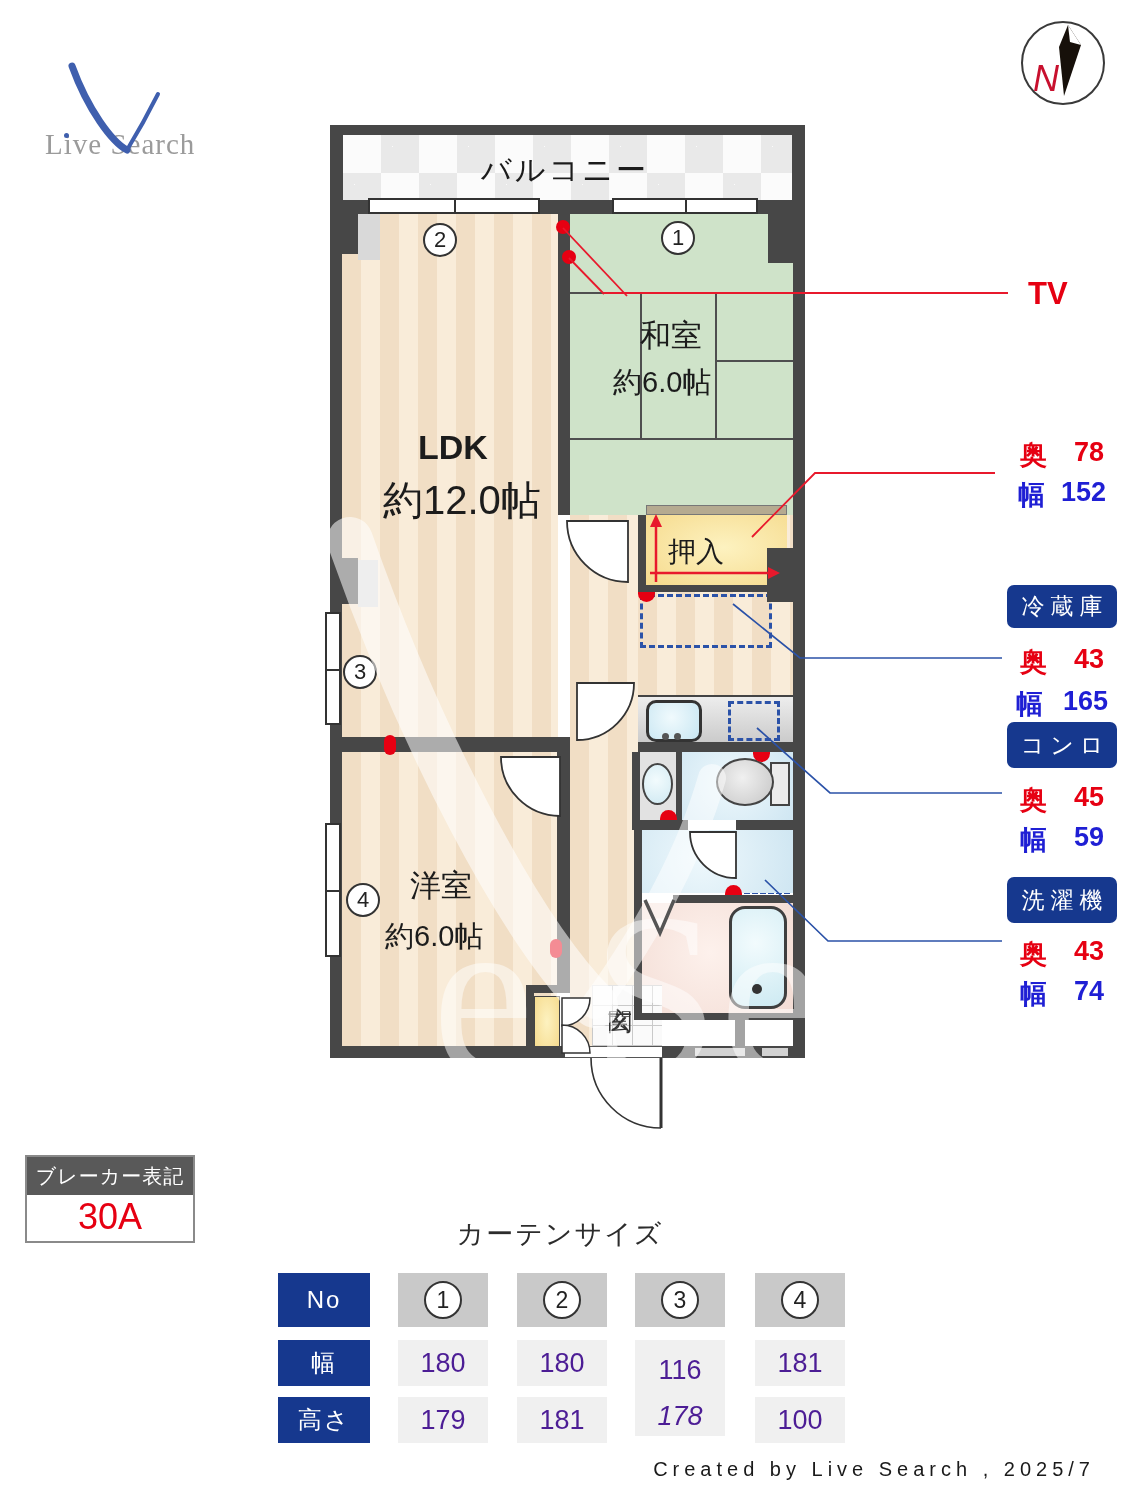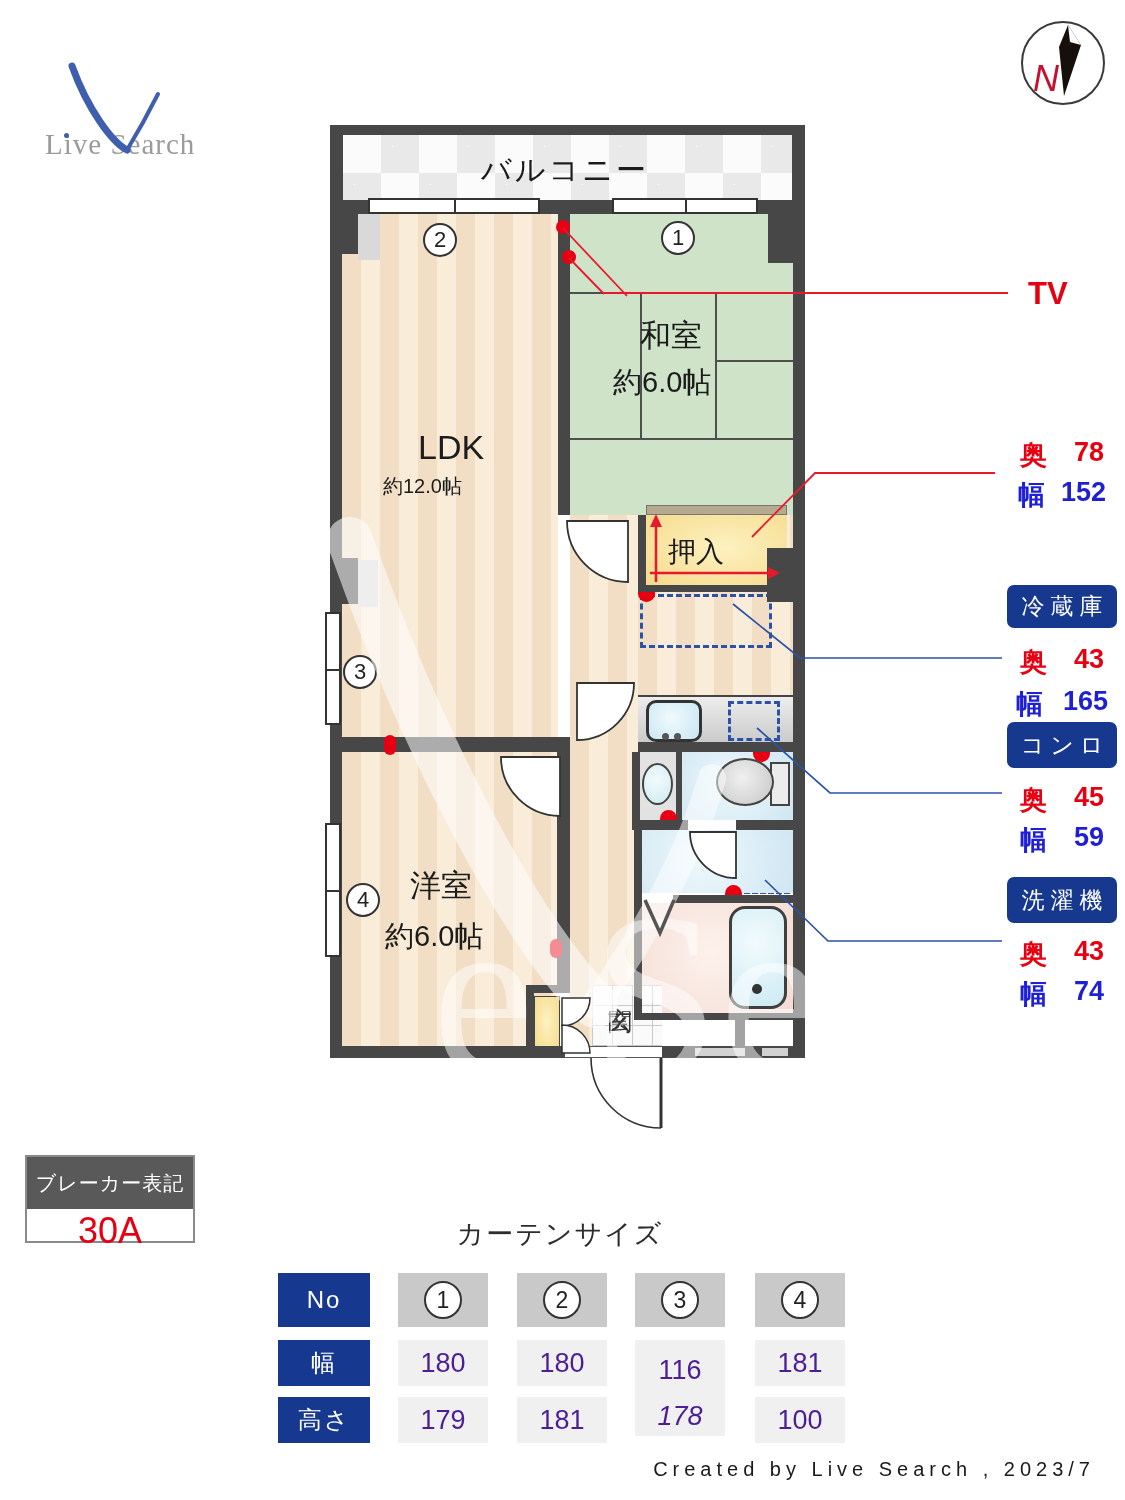--- a/index.html
+++ b/index.html
@@ -137,22 +137,22 @@
   </div>
   <div class="win" style="left:325px;top:612px;width:16px;height:113px;">
     <div style="position:absolute;left:0;top:55px;width:12px;height:2px;background:#333;"></div>
   </div>
   <div class="win" style="left:325px;top:823px;width:16px;height:134px;">
     <div style="position:absolute;left:0;top:65px;width:12px;height:2px;background:#333;"></div>
   </div>
 
   <div class="roomname" style="left:640px;top:315px;font-size:31px;">和室</div>
   <div class="roomname" style="left:613px;top:363px;font-size:29px;">約6.0帖</div>
-  <div class="roomname" style="left:418px;top:428px;font-size:34px;">LDK</div>
-  <div class="roomname" style="left:383px;top:473px;font-size:20px;">約12.0帖</div>
+  <div class="roomname" style="left:418px;top:428px;font-size:34px;font-weight:bold;">LDK</div>
+  <div class="roomname" style="left:383px;top:473px;font-size:40px;">約12.0帖</div>
   <div class="roomname" style="left:410px;top:865px;font-size:31px;">洋室</div>
   <div class="roomname" style="left:385px;top:917px;font-size:29px;">約6.0帖</div>
 
   <div class="circ" style="left:661px;top:221px;">
       <span>1</span>
     </div>
   <div class="circ" style="left:423px;top:223px;">
       <span>2</span>
     </div>
   <div class="circ" style="left:343px;top:655px;">
@@ -261,21 +261,21 @@
   <div class="dimrow" style="left:1020px;top:936px;width:84px;">
     <span class="red">奥</span>
     <span class="red">43</span>
   </div>
   <div class="dimrow" style="left:1020px;top:976px;width:84px;">
     <span class="blue">幅</span>
     <span class="blue">74</span>
   </div>
 
   <div class="abs" style="left:25px;top:1155px;width:170px;height:88px;border:2px solid #8a8a8a;box-sizing:border-box;background:#fff;">
-    <div style="height:52px;background:#595959;color:#fff;font-size:20px;display:flex;align-items:center;justify-content:center;letter-spacing:1px;">ブレーカー表記</div>
+    <div style="height:38px;background:#595959;color:#fff;font-size:20px;display:flex;align-items:center;justify-content:center;letter-spacing:1px;">ブレーカー表記</div>
     <div style="height:43px;display:flex;align-items:center;justify-content:center;font-size:36px;color:#e60012;">30A</div>
   </div>
 
 
   <div class="abs" style="left:430px;top:1216px;width:260px;text-align:center;font-size:27px;color:#2c2c2c;letter-spacing:2px;">カーテンサイズ</div>
 
   <div class="cell hdrcell" style="left:278px;top:1273px;width:92px;height:54px;">
       <span>No</span>
     </div>
   <div class="cell hdrcell" style="left:278px;top:1340px;width:92px;height:46px;">
@@ -301,15 +301,15 @@
   <div class="cell valcell" style="left:398px;top:1340px;width:90px;height:46px;">180</div>
   <div class="cell valcell" style="left:517px;top:1340px;width:90px;height:46px;">180</div>
   <div class="cell valcell" style="left:635px;top:1340px;width:90px;height:60px;">116</div>
   <div class="cell valcell" style="left:755px;top:1340px;width:90px;height:46px;">181</div>
 
   <div class="cell valcell" style="left:398px;top:1397px;width:90px;height:46px;">179</div>
   <div class="cell valcell" style="left:517px;top:1397px;width:90px;height:46px;">181</div>
   <div class="cell valcell" style="left:635px;top:1397px;width:90px;height:39px;font-style:italic;">178</div>
   <div class="cell valcell" style="left:755px;top:1397px;width:90px;height:46px;">100</div>
 
-  <div class="abs" style="left:560px;top:1458px;width:535px;text-align:right;font-size:20px;letter-spacing:5px;color:#1a1a1a;">Created by Live Search , 2023/7</div>
+  <div class="abs" style="left:560px;top:1458px;width:535px;text-align:right;font-size:20px;letter-spacing:5px;color:#1a1a1a;">Created by Live Search , 2025/7</div>
 
 </div>
 
 </body></html>

